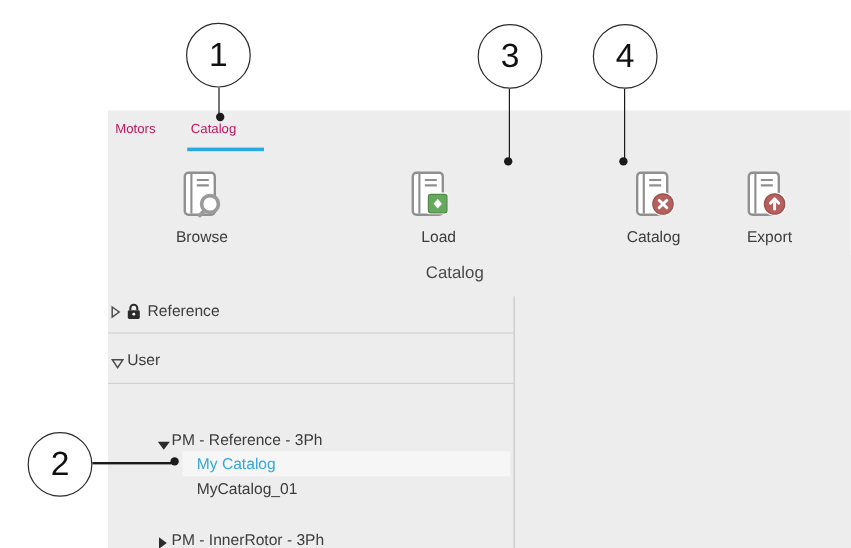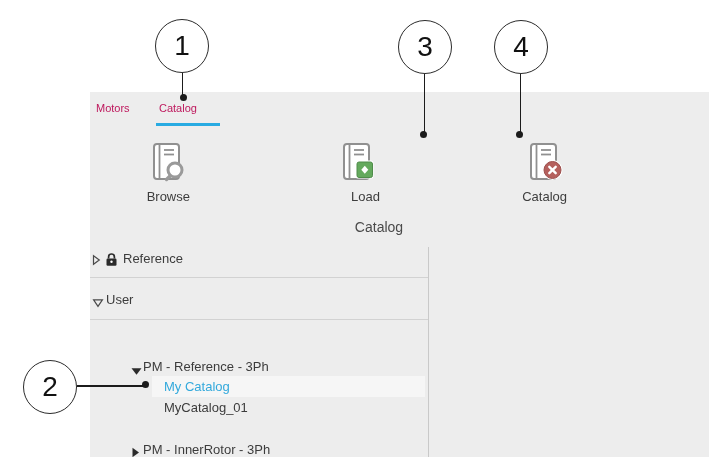--- a/index.html
+++ b/index.html
@@ -90,20 +90,35 @@
           <line x1="18" y1="14.5" x2="28" y2="14.5" stroke="#909090" stroke-width="1.8"></line>
           <circle cx="29.5" cy="30" r="10" fill="#fff"></circle>
           <circle cx="29.5" cy="30" r="8.5" fill="#b5605d" stroke="#9d504e" stroke-width="1"></circle>
           <line x1="26.3" y1="26.8" x2="32.7" y2="33.2" stroke="#fff" stroke-width="2.4" stroke-linecap="round"></line>
           <line x1="32.7" y1="26.8" x2="26.3" y2="33.2" stroke="#fff" stroke-width="2.4" stroke-linecap="round"></line>
         </svg>
       </span>
       <span class="lbl">Catalog</span>
     </div>
 
+    <div class="tbtn" style="left:480px">
+      <span>
+        <svg width="44" height="44" viewBox="0 0 44 44">
+          <rect x="8" y="4" width="25" height="35" rx="3" fill="#fff" stroke="#909090" stroke-width="2"></rect>
+          <line x1="13.5" y1="5" x2="13.5" y2="38" stroke="#909090" stroke-width="1.8"></line>
+          <line x1="18" y1="10" x2="28" y2="10" stroke="#909090" stroke-width="1.8"></line>
+          <line x1="18" y1="14.5" x2="28" y2="14.5" stroke="#909090" stroke-width="1.8"></line>
+          <circle cx="29.5" cy="30" r="10" fill="#fff"></circle>
+          <circle cx="29.5" cy="30" r="8.5" fill="#b5605d" stroke="#9d504e" stroke-width="1"></circle>
+          <line x1="29.5" y1="34.3" x2="29.5" y2="27" stroke="#fff" stroke-width="2.4" stroke-linecap="round"></line>
+          <path d="M26 29.3 L29.5 25.7 L33 29.3" fill="none" stroke="#fff" stroke-width="2.4" stroke-linecap="round" stroke-linejoin="round"></path>
+        </svg>
+      </span>
+      <span class="lbl">Export</span>
+    </div>
 
     <div id="group-label">Catalog</div>
 
     <div id="tree">
       <div id="row-hl"></div>
 
       <div class="trow" style="top:3px">
         <span class="exp" style="left:2px">
           <svg width="9" height="12" viewBox="0 0 9 12">
               <path d="M1.5 1.8 L7.3 6 L1.5 10.2 Z" fill="none" stroke="#4a4a4a" stroke-width="1.2"></path>

